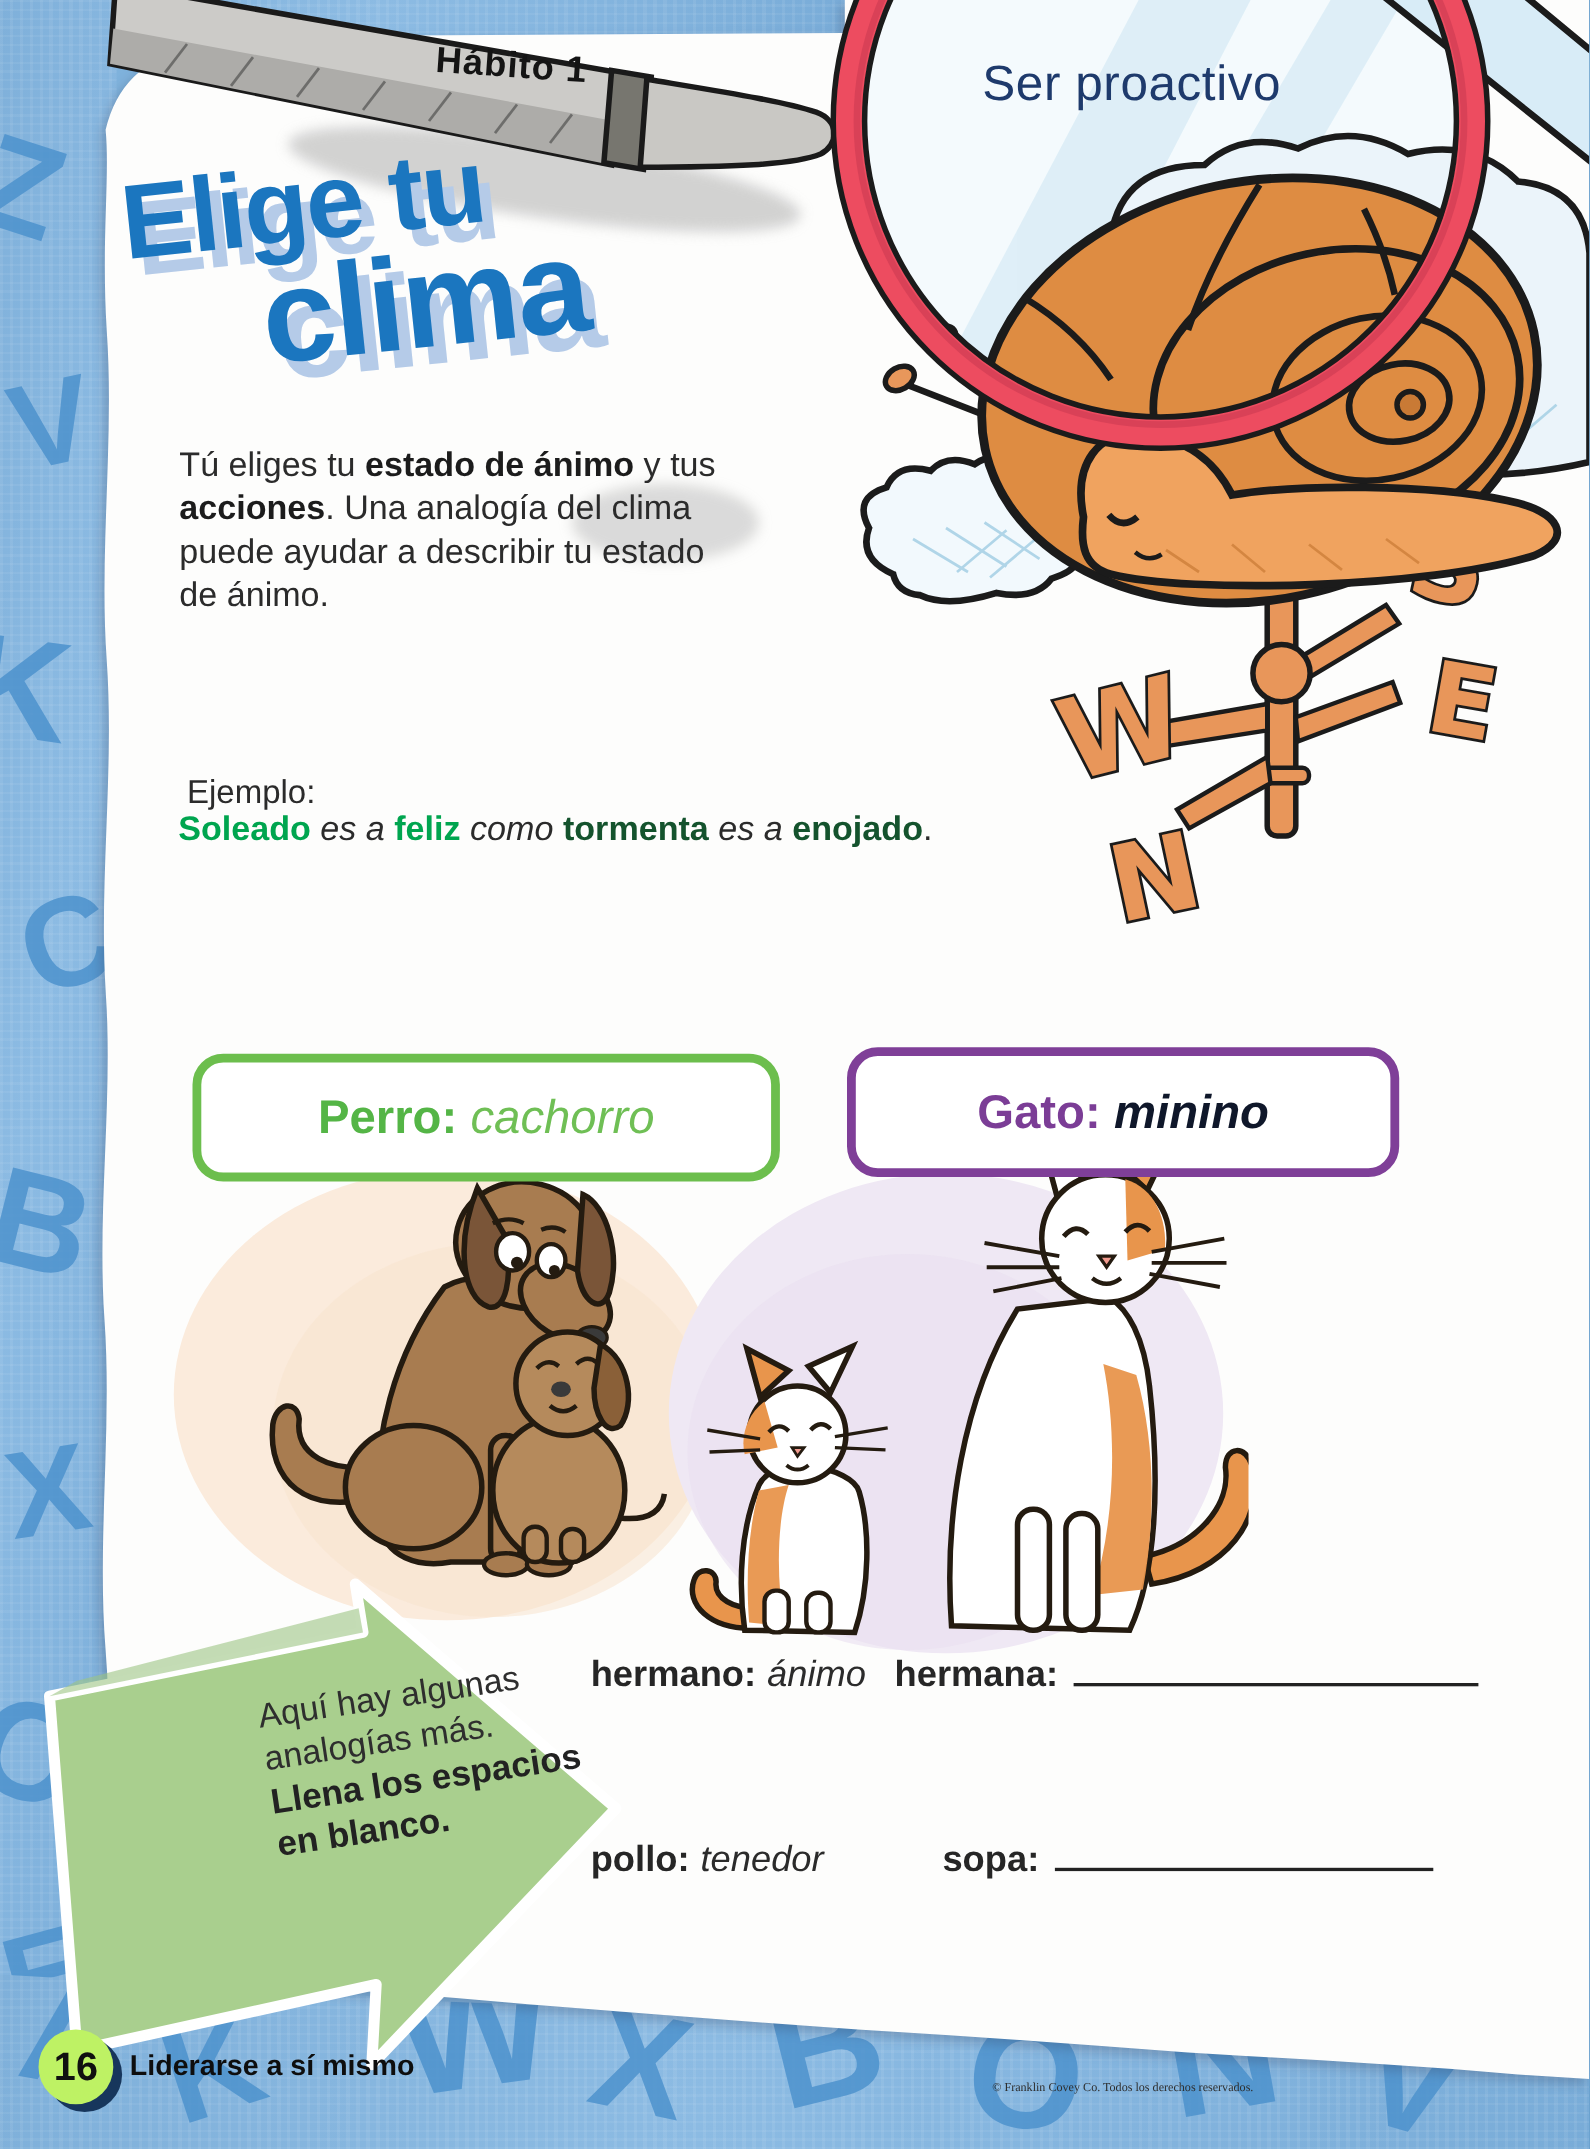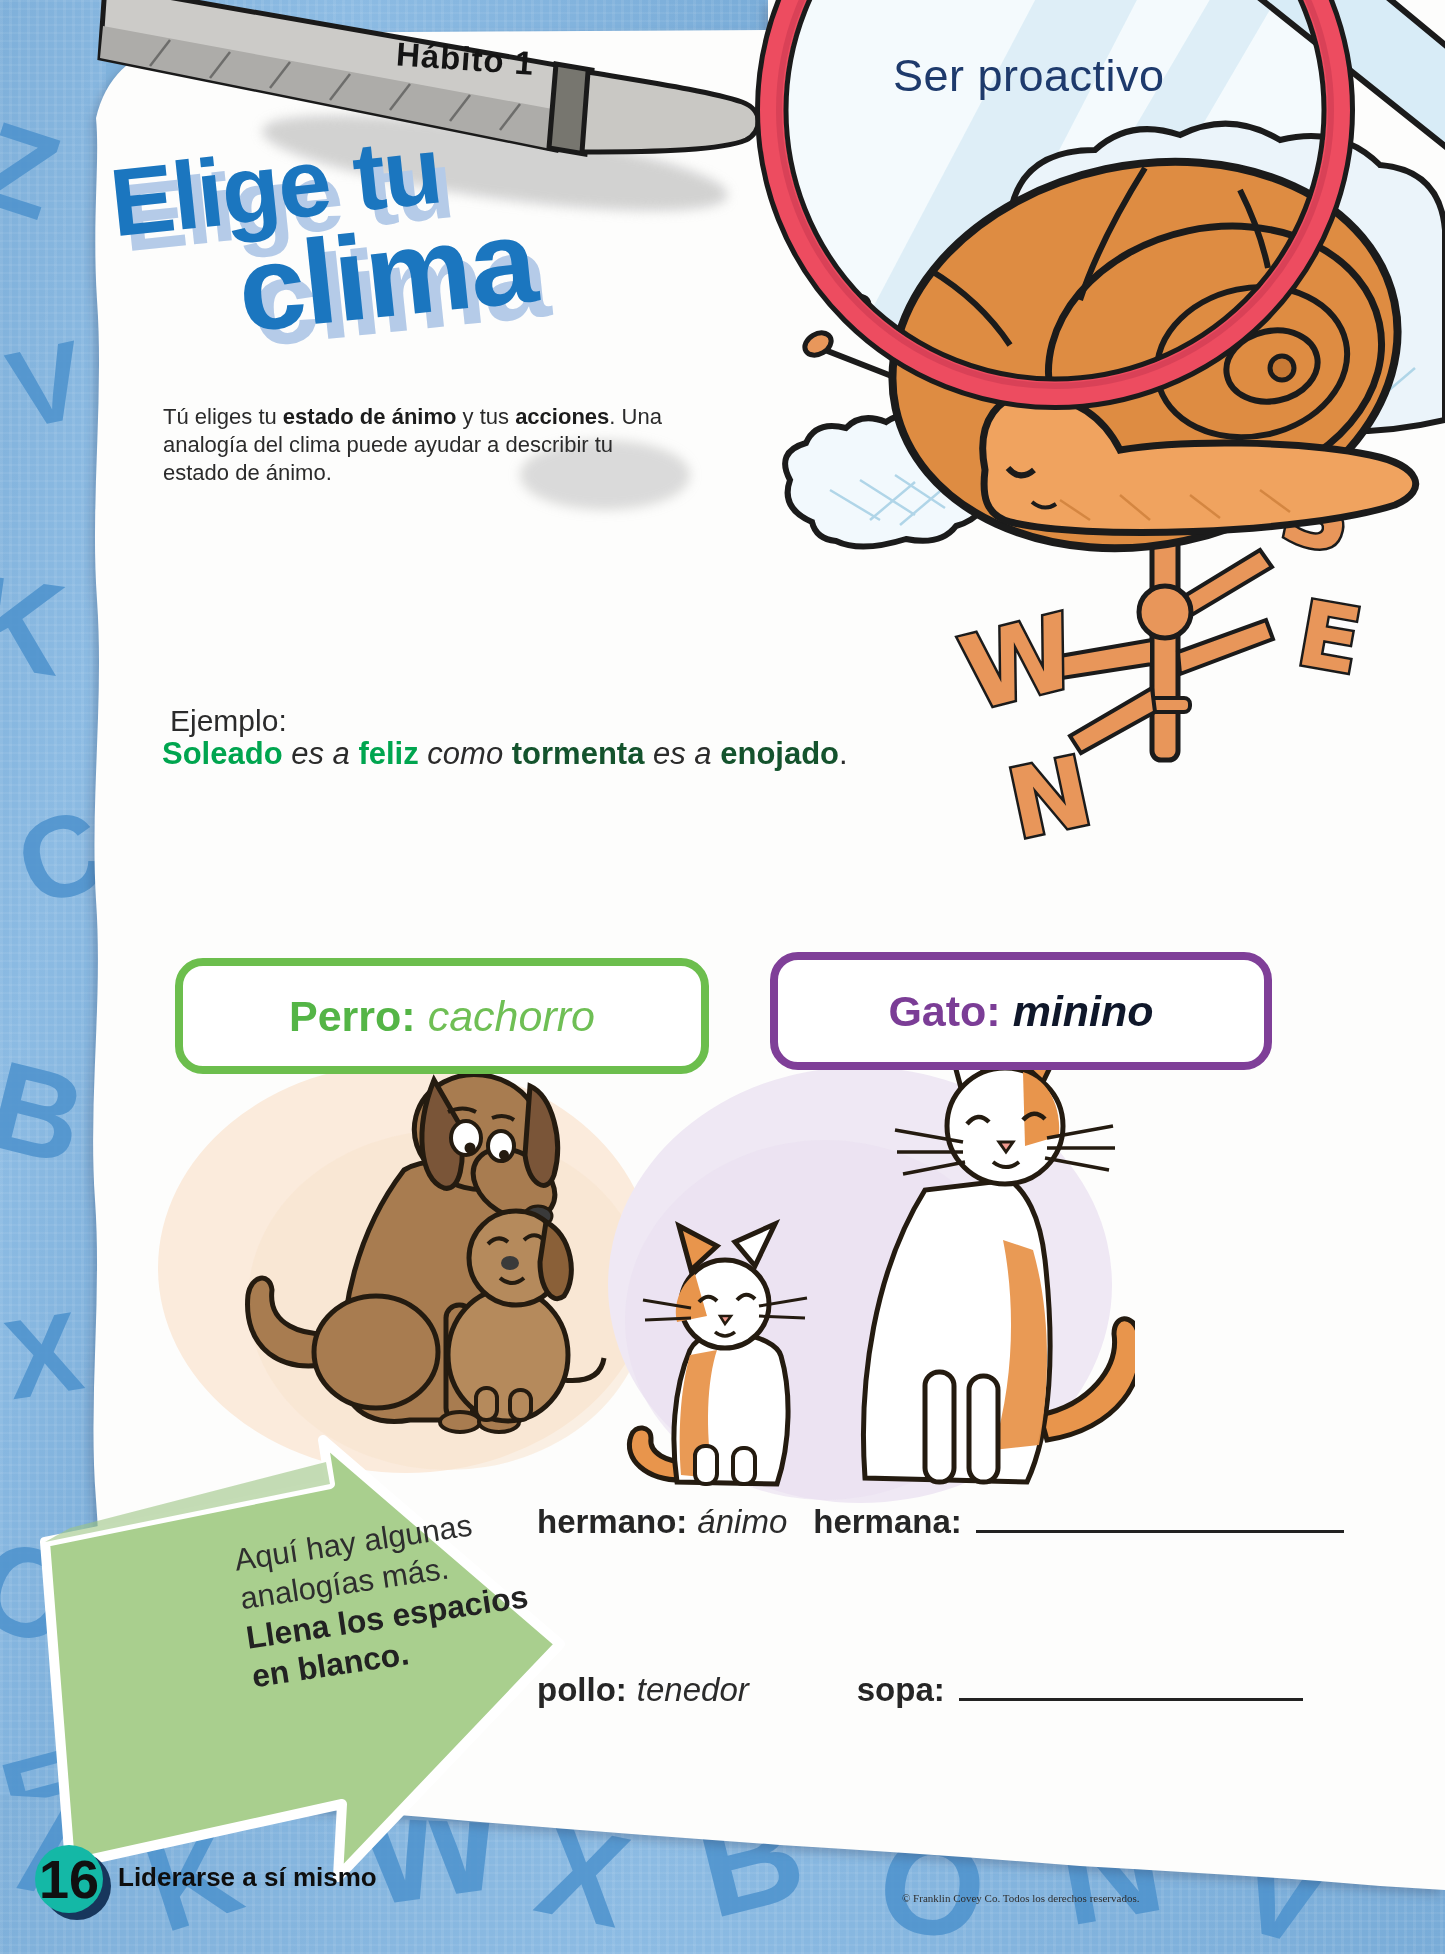--- a/index.html
+++ b/index.html
@@ -23,21 +23,21 @@
   .smudge{position:absolute;z-index:2;border-radius:50%;filter:blur(6px);}
   
   #topart,#dogart,#catart,#arrowart{position:absolute;z-index:3;}
   
   .abs{position:absolute;z-index:4;}
   #habit-label{left:396px;top:40px;transform:rotate(4deg);font-size:33px;font-weight:bold;color:#141414;letter-spacing:1px;z-index:4;}
   #habit-name{left:893px;top:50px;width:420px;font-size:45px;color:#1E3A6C;letter-spacing:.5px;z-index:4;}
   #title{left:106px;top:158px;transform:rotate(-6deg);transform-origin:left top;color:#1B76BF;z-index:4;}
   #title .t1{font-size:96px;font-weight:bold;letter-spacing:-2px;line-height:.95;text-shadow:10px 16px 0 #B5CBE8;}
   #title .t2{font-size:120px;font-weight:bold;letter-spacing:-2px;line-height:.9;margin-left:118px;text-shadow:11px 16px 0 #B5CBE8;}
-  #intro{left:163px;top:403px;width:512px;font-size:22px;line-height:1.27;color:#2b2b2b;}
+  #intro{left:163px;top:403px;width:512px;font-size:31px;line-height:1.27;color:#2b2b2b;}
   #intro b{color:#1c1c1c;}
   #example-label{left:170px;top:704px;font-size:30px;color:#2b2b2b;}
   #example{left:162px;top:736px;width:920px;font-size:31px;color:#2b2b2b;white-space:nowrap;}
   #example .grn{color:#00A54F;font-weight:bold;}
   #example .pur{color:#14532d;font-weight:bold;}
   #example .it{font-style:italic;}
   #note{left:170px;top:849px;font-size:30px;color:#2b2b2b;}
   
   .abox{position:absolute;z-index:5;background:#fff;border-radius:28px;display:flex;align-items:center;justify-content:center;font-size:43px;}
   #box-dog{left:175px;top:958px;width:518px;height:100px;border:8px solid #6CBE4D;color:#54B546;}
@@ -54,22 +54,22 @@
   .frow{position:absolute;left:537px;z-index:4;font-size:33px;color:#2b2b2b;white-space:nowrap;}
   .frow .p{font-weight:bold;color:#262626;}
   .frow .a{font-style:italic;margin-left:10px;}
   .frow .p2{font-weight:bold;color:#262626;}
   .frow .blank{display:inline-block;border-bottom:3px solid #222;height:30px;margin-left:14px;}
   #frow1{top:1500px;} #frow1 .p2{margin-left:26px;} #frow1 .blank{width:368px;}
   #frow2{top:1584px;} #frow2 .p2{margin-left:128px;} #frow2 .blank{width:296px;}
   #frow3{top:1668px;} #frow3 .p2{margin-left:108px;} #frow3 .blank{width:344px;}
   
   #page-circle-shadow{left:43px;top:1852px;width:68px;height:68px;border-radius:50%;background:#17365C;z-index:5;}
-  #page-circle{left:35px;top:1845px;width:68px;height:68px;border-radius:50%;background:#14b8a6;z-index:6;
-     display:flex;align-items:center;justify-content:center;font-size:54px;font-weight:bold;color:#101010;}
+  #page-circle{left:35px;top:1845px;width:68px;height:68px;border-radius:50%;background:#bef264;z-index:6;
+     display:flex;align-items:center;justify-content:center;font-size:36px;font-weight:bold;color:#101010;}
   #book-title{left:118px;top:1862px;font-size:26px;font-weight:bold;color:#0e0e0e;z-index:6;}
   #copyright{left:902px;top:1892px;font-size:11px;font-family:"Liberation Serif",serif;color:#2e2e2e;z-index:6;text-align:center;}
 </style>
 </head>
 <body>
 
 <div id="stage">
 
   <div id="band-top" class="blue-band"></div>
   <div id="band-left" class="blue-band">

